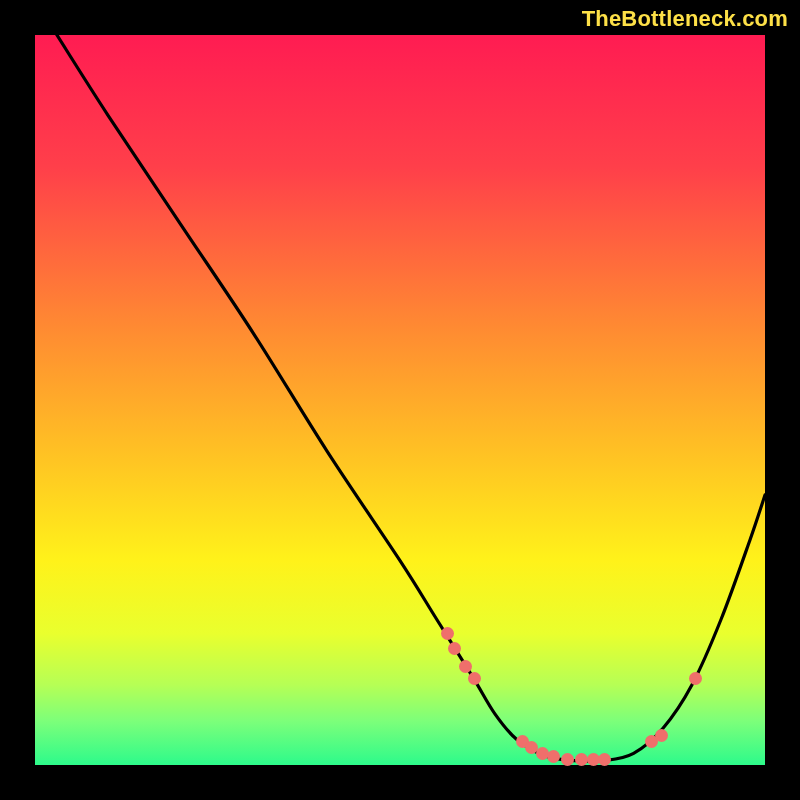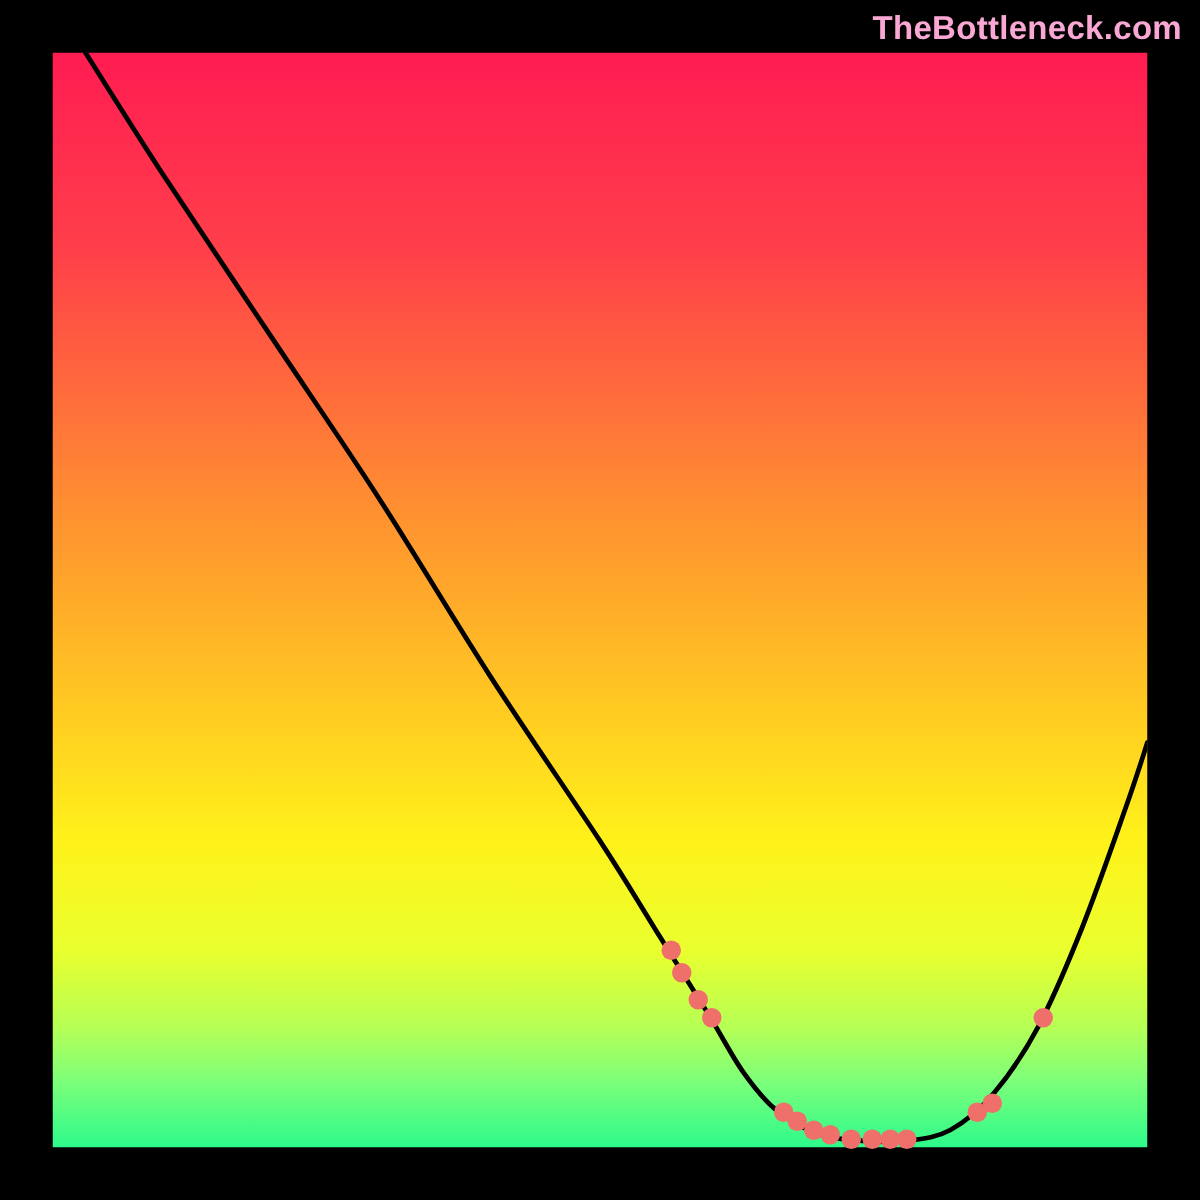--- a/index.html
+++ b/index.html
@@ -36,21 +36,21 @@
     border-radius: 50%;
     background: #ef6f6b;
   }
   .watermark {
     position: absolute;
     top: 6px;
     right: 12px;
     font-family: Arial, Helvetica, sans-serif;
     font-size: 22px;
     font-weight: 600;
-    color: #f9a8d4;
+    color: #fde047;
     letter-spacing: 0.2px;
   }
 </style>
 </head>
 <body>
 
 <div class="stage">
   <div class="watermark">TheBottleneck.com</div>
 
   <div class="plot">

